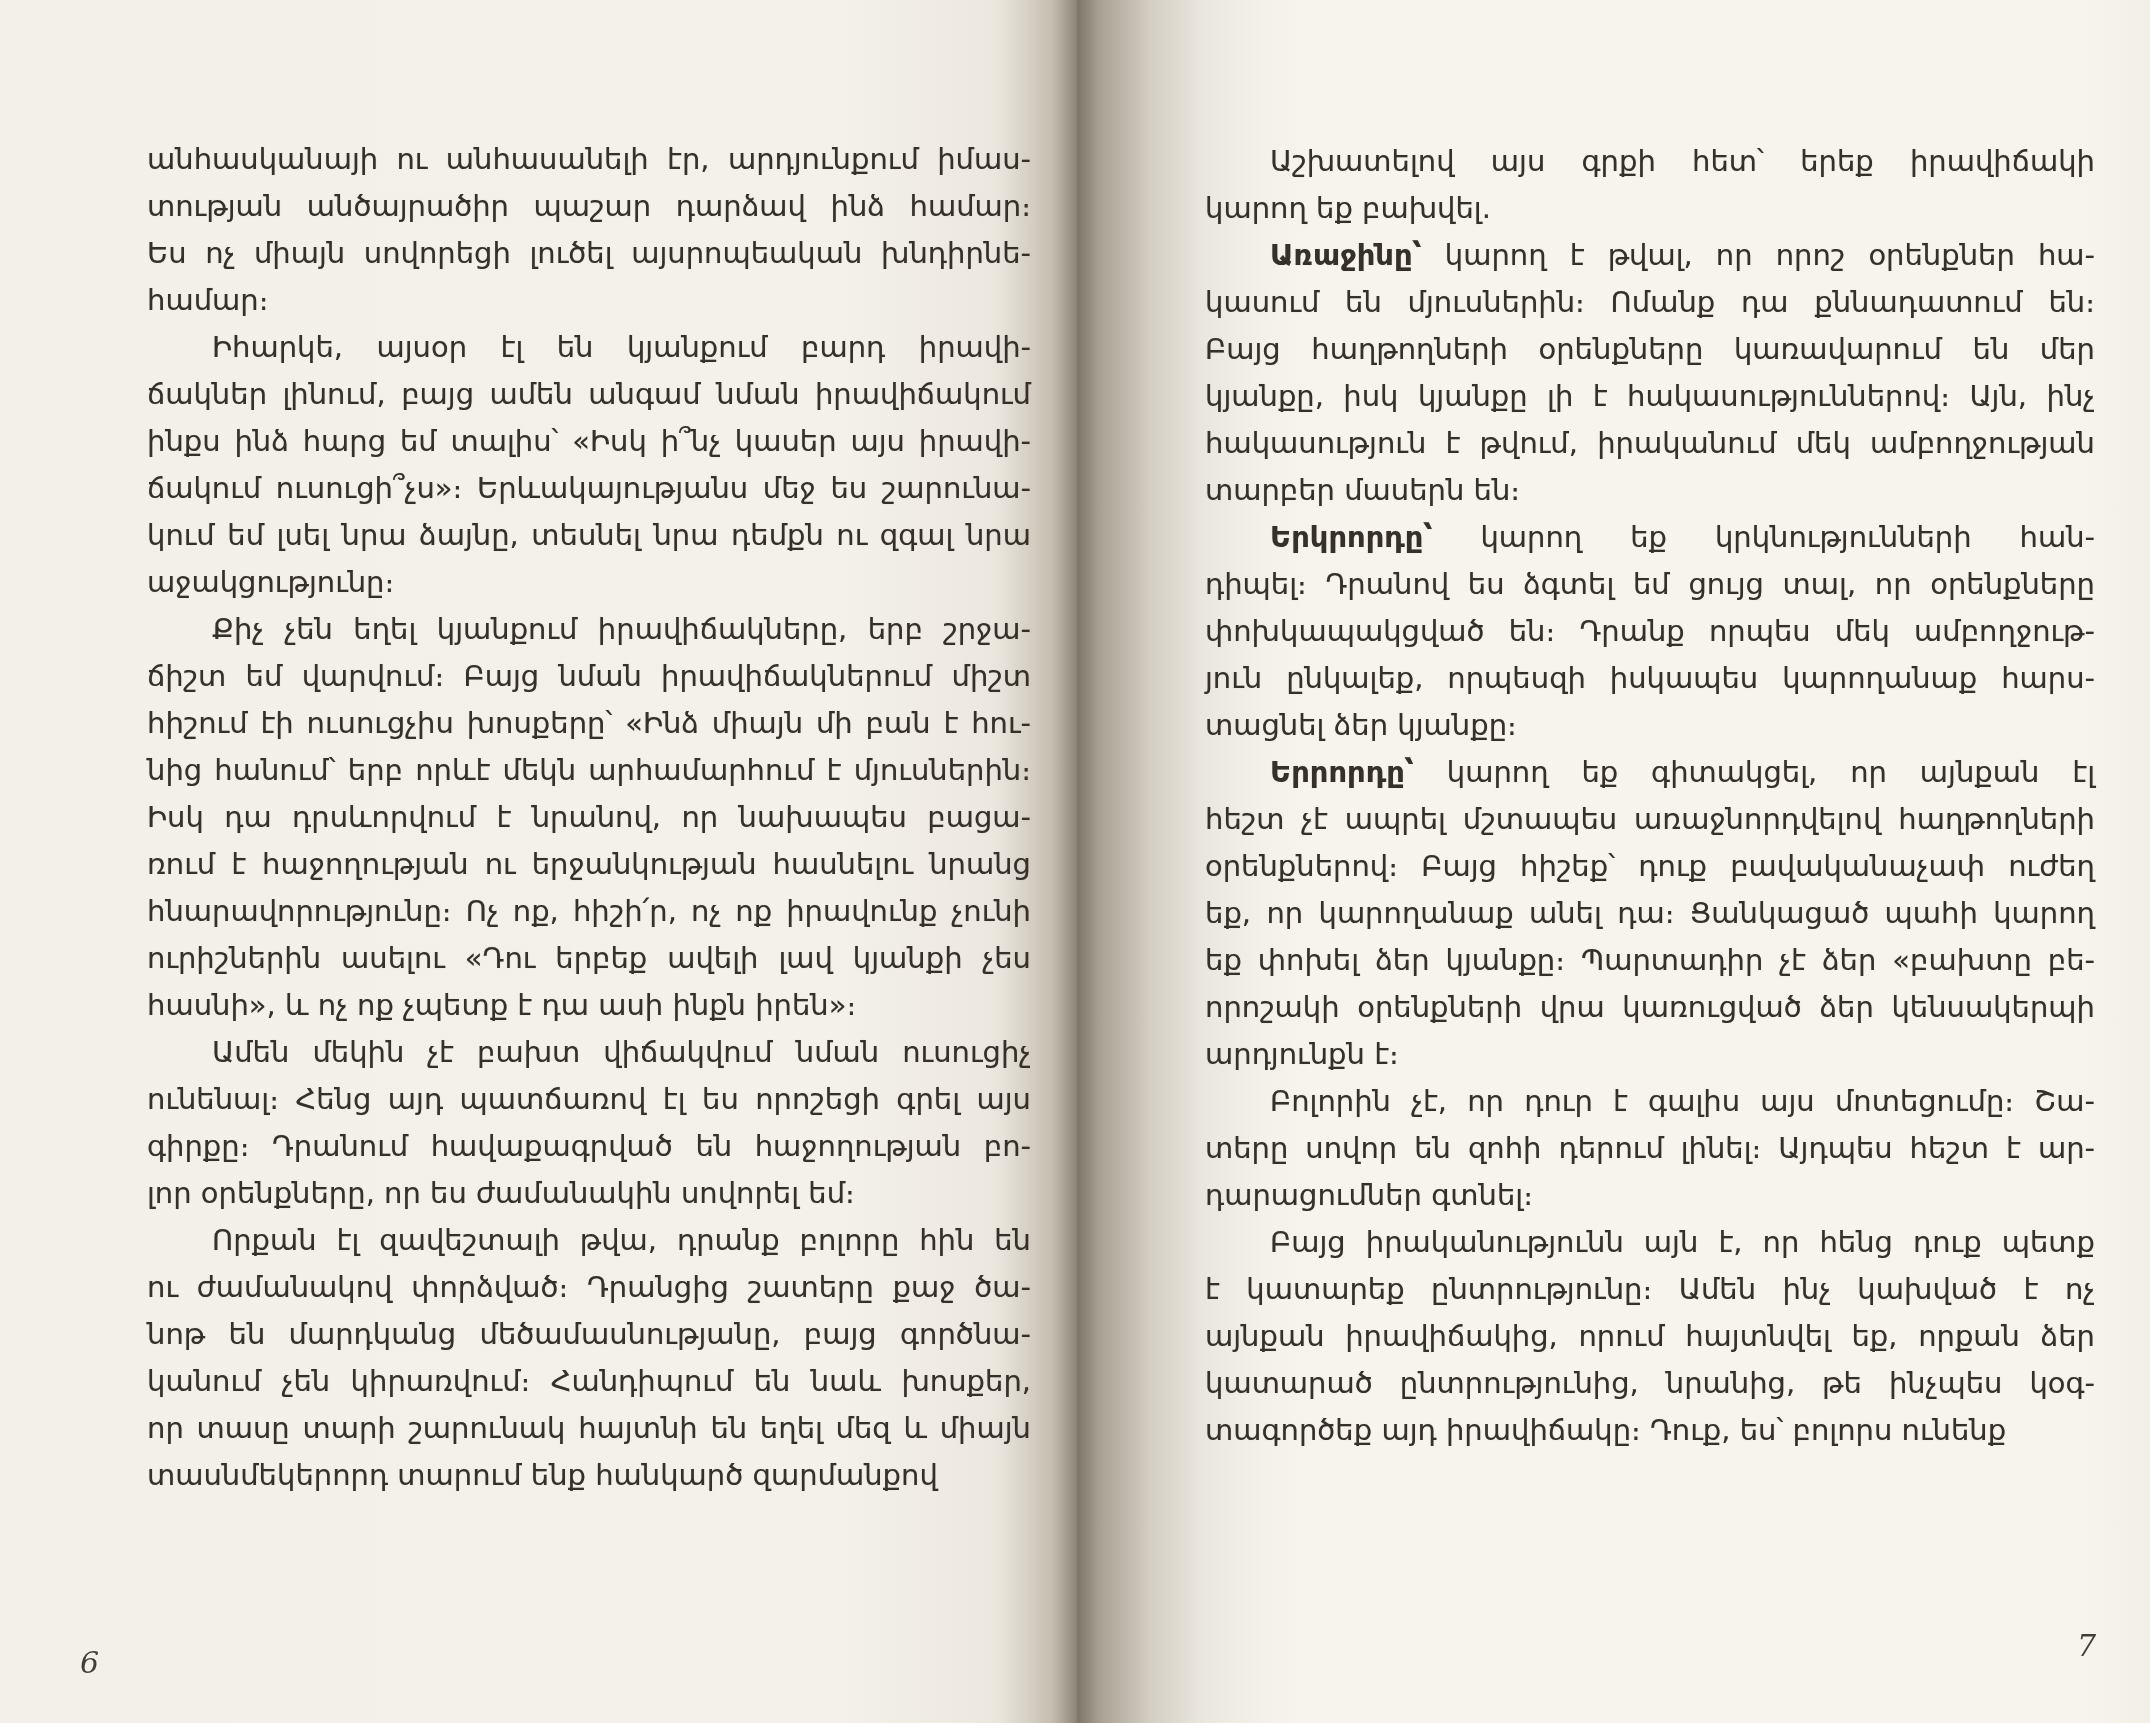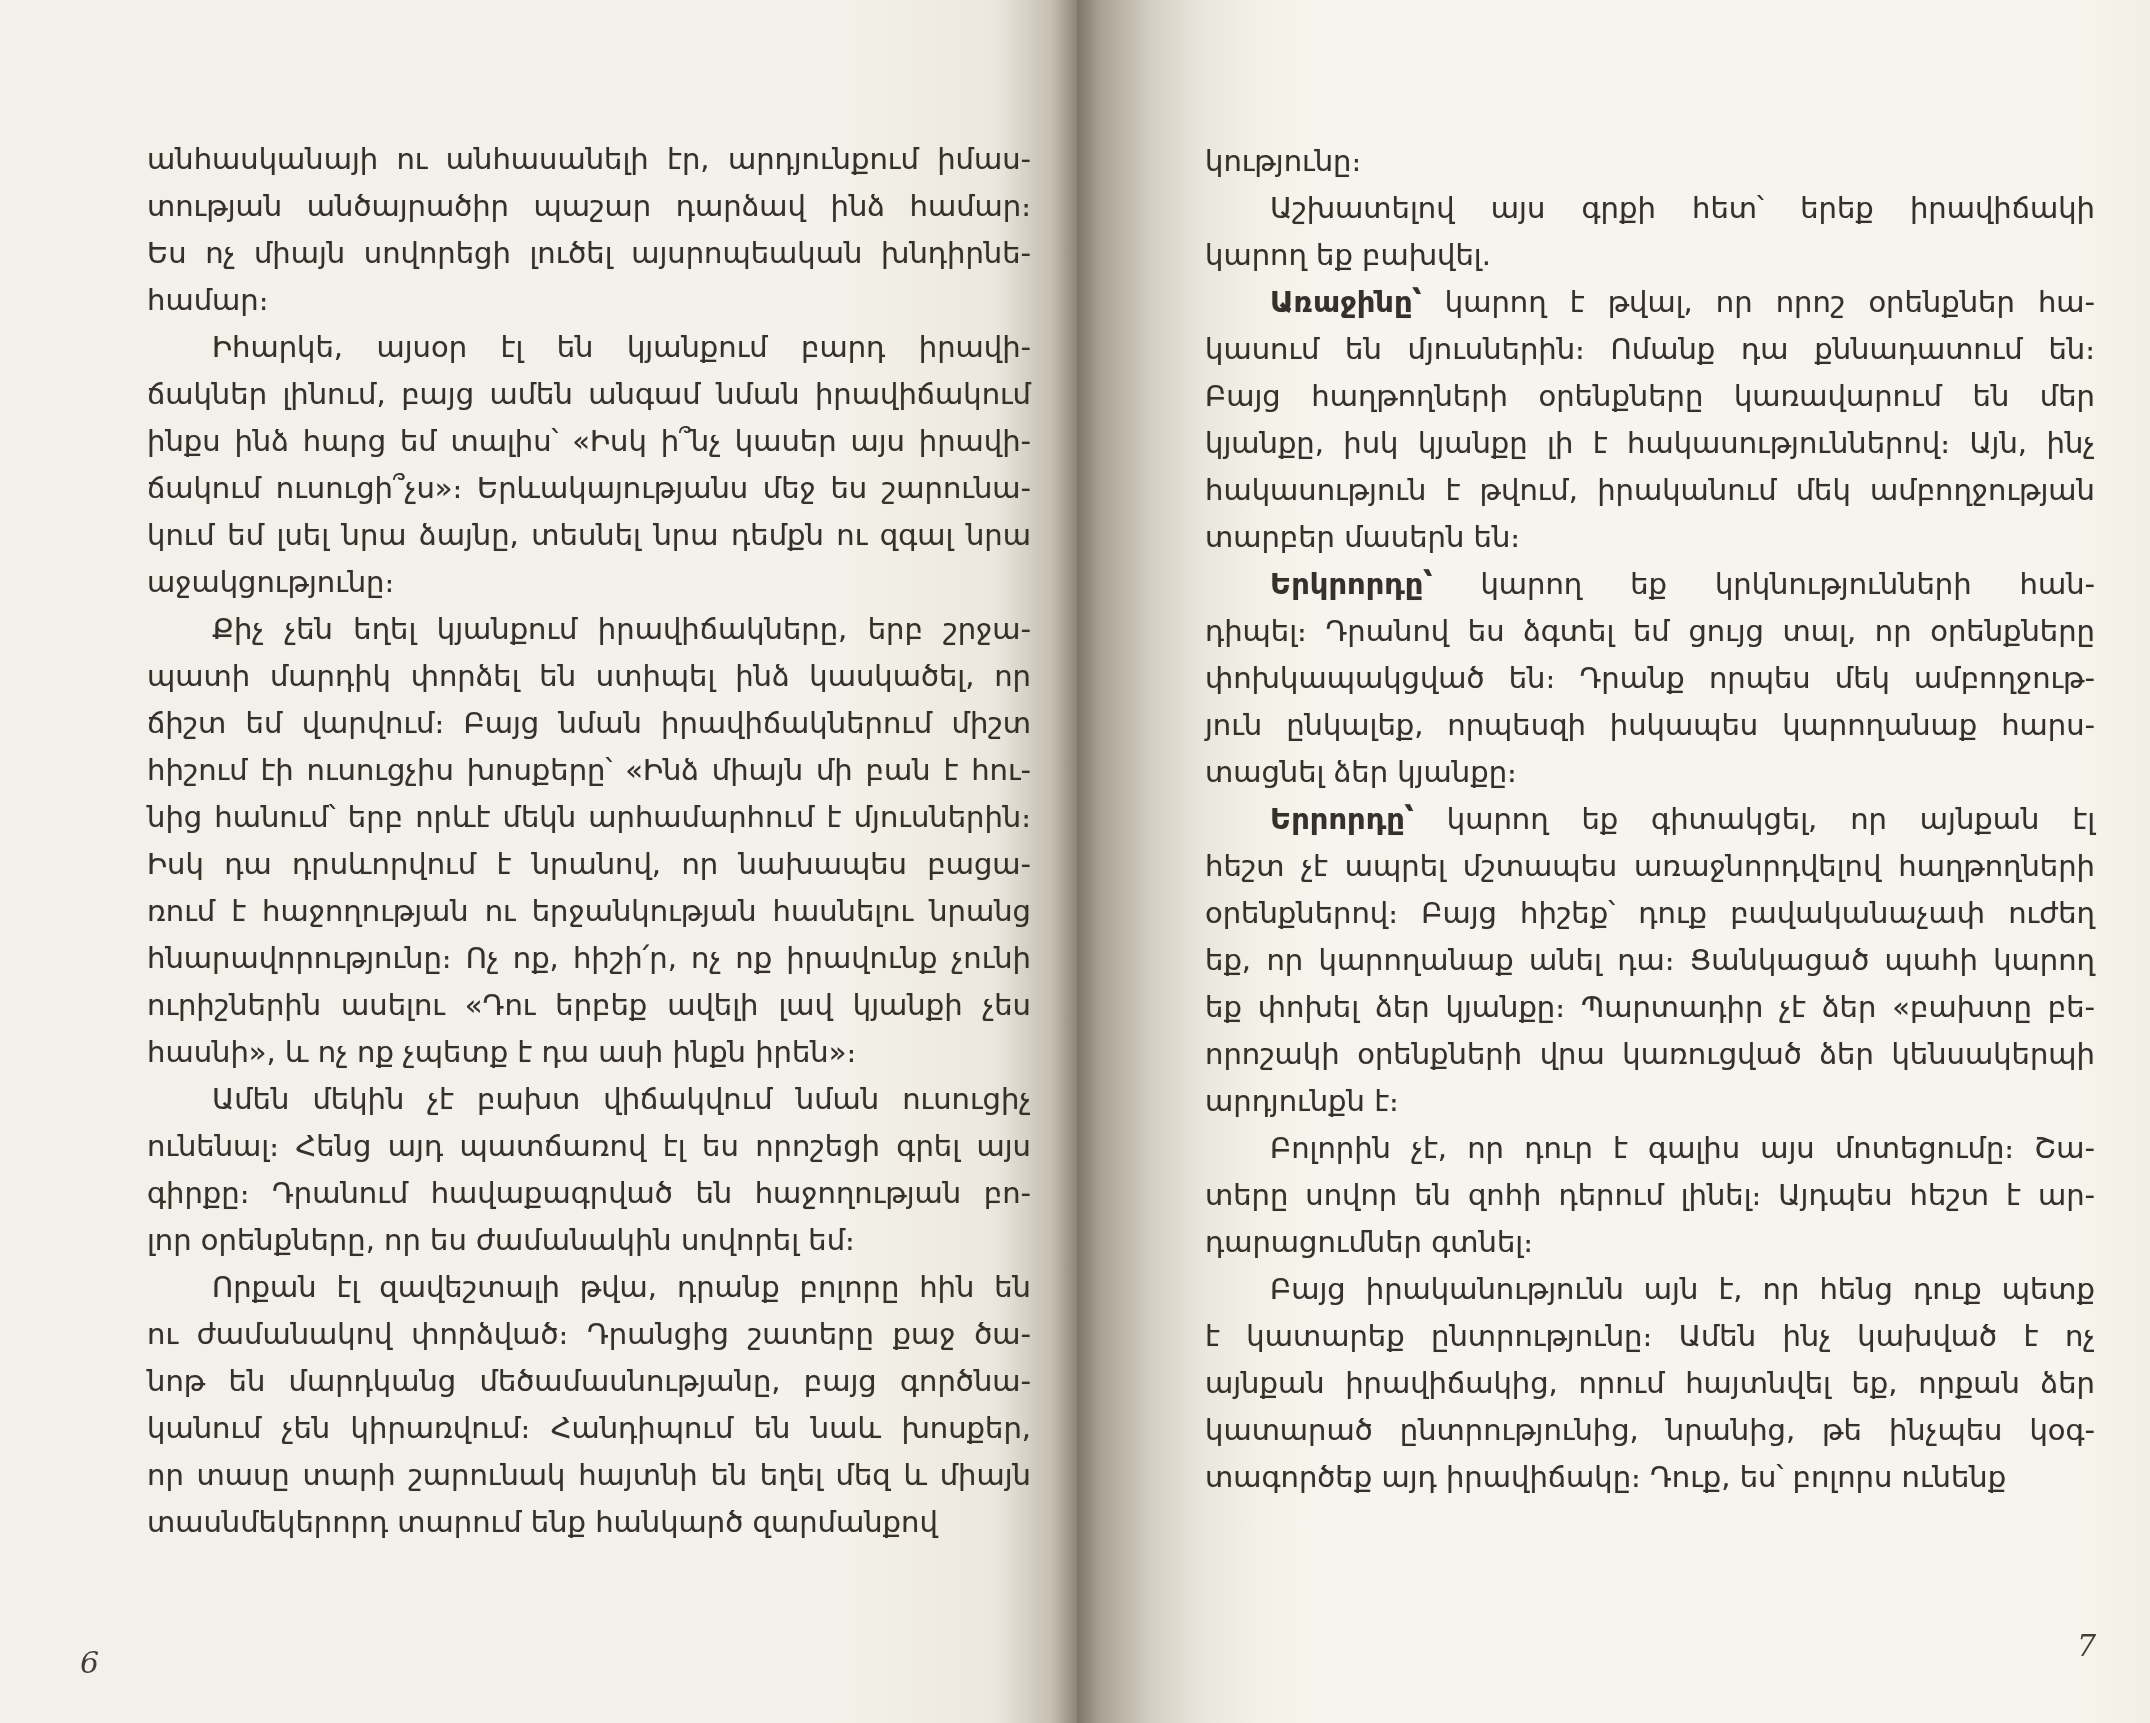--- a/index.html
+++ b/index.html
@@ -83,21 +83,20 @@
       <p class="para indent">
         <span class="line">Իհարկե, այսօր էլ են կյանքում բարդ իրավի-</span>
         <span class="line">ճակներ լինում, բայց ամեն անգամ նման իրավիճակում</span>
         <span class="line">ինքս ինձ հարց եմ տալիս՝ «Իսկ ի՞նչ կասեր այս իրավի-</span>
         <span class="line">ճակում ուսուցի՞չս»։ Երևակայությանս մեջ ես շարունա-</span>
         <span class="line">կում եմ լսել նրա ձայնը, տեսնել նրա դեմքն ու զգալ նրա</span>
         <span class="line last">աջակցությունը։</span>
       </p>
       <p class="para indent">
         <span class="line">Քիչ չեն եղել կյանքում իրավիճակները, երբ շրջա-</span>
-        <span class="line">պատի մարդիկ փորձել են ստիպել ինձ կասկածել, որ</span>
         <span class="line">ճիշտ եմ վարվում։ Բայց նման իրավիճակներում միշտ</span>
         <span class="line">հիշում էի ուսուցչիս խոսքերը՝ «Ինձ միայն մի բան է հու-</span>
         <span class="line">նից հանում՝ երբ որևէ մեկն արհամարհում է մյուսներին։</span>
         <span class="line">Իսկ դա դրսևորվում է նրանով, որ նախապես բացա-</span>
         <span class="line">ռում է հաջողության ու երջանկության հասնելու նրանց</span>
         <span class="line">հնարավորությունը։ Ոչ ոք, հիշի՛ր, ոչ ոք իրավունք չունի</span>
         <span class="line">ուրիշներին ասելու «Դու երբեք ավելի լավ կյանքի չես</span>
         <span class="line last">հասնի», և ոչ ոք չպետք է դա ասի ինքն իրեն»։</span>
       </p>
       <p class="para indent">
@@ -111,21 +110,20 @@
         <span class="line">ու ժամանակով փորձված։ Դրանցից շատերը քաջ ծա-</span>
         <span class="line">նոթ են մարդկանց մեծամասնությանը, բայց գործնա-</span>
         <span class="line">կանում չեն կիրառվում։ Հանդիպում են նաև խոսքեր,</span>
         <span class="line">որ տասը տարի շարունակ հայտնի են եղել մեզ և միայն</span>
         <span class="line last">տասնմեկերորդ տարում ենք հանկարծ զարմանքով</span>
       </p>
     </div>
 
   <div class="textcol textcol-right">
       <p class="para">
-        <span class="line last">կությունը։</span>
       </p>
       <p class="para indent">
         <span class="line">Աշխատելով այս գրքի հետ՝ երեք իրավիճակի</span>
         <span class="line last">կարող եք բախվել.</span>
       </p>
       <p class="para indent">
         <span class="line"><b>Առաջինը՝</b> կարող է թվալ, որ որոշ օրենքներ հա-</span>
         <span class="line">կասում են մյուսներին։ Ոմանք դա քննադատում են։</span>
         <span class="line">Բայց հաղթողների օրենքները կառավարում են մեր</span>
         <span class="line">կյանքը, իսկ կյանքը լի է հակասություններով։ Այն, ինչ</span>

